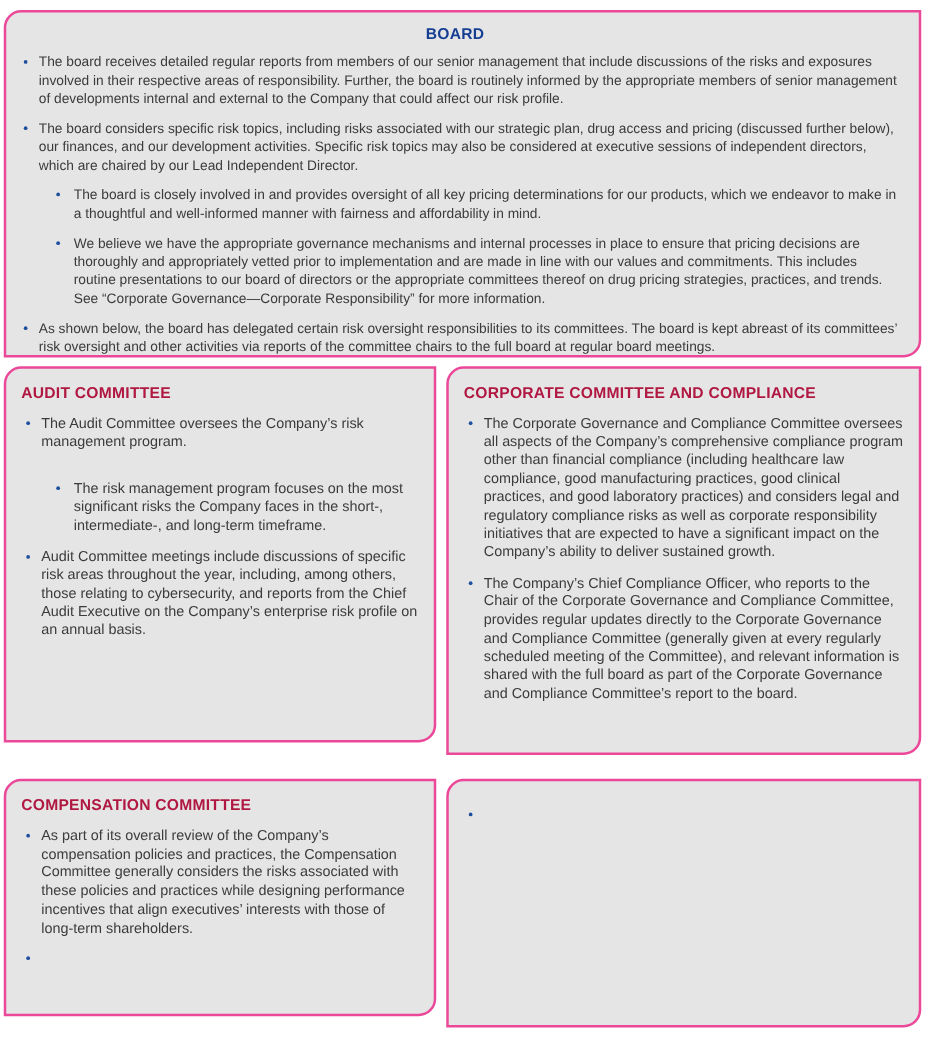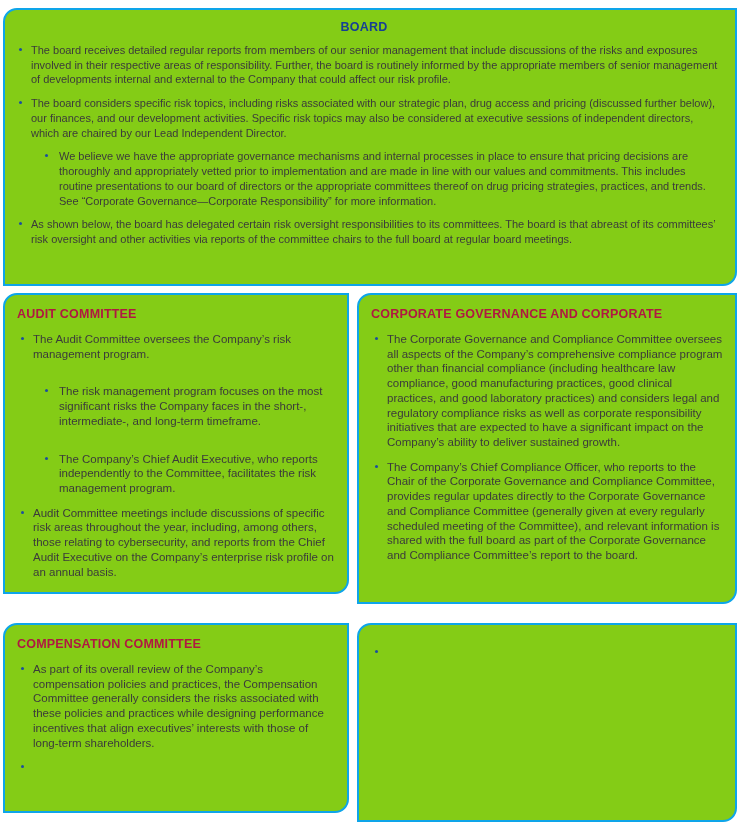--- a/index.html
+++ b/index.html
@@ -11,23 +11,23 @@
   .page {
     position: relative;
     width: 741px;
     height: 831px;
     background: #ffffff;
     overflow: hidden;
   }
   .box {
     position: absolute;
     box-sizing: border-box;
-    border: 2px solid #0ea5e9;
+    border: 2px solid #ec4899;
     border-radius: 14px 0 14px 0;
-    background: #84cc16;
+    background: #e5e5e5;
     overflow: hidden;
   }
   .board-box  { left: 3px;   top: 8px;   width: 734px; height: 278px; padding: 6px 14px 0 2px; }
   .box-audit  { left: 3px;   top: 293px; width: 346px; height: 301px; padding: 10px 12px 0 8px; }
   .box-corp   { left: 357px; top: 293px; width: 380px; height: 311px; padding: 10px 12px 0 8px; }
   .box-comp   { left: 3px;   top: 623px; width: 346px; height: 190px; padding: 10px 12px 0 8px; }
   .box-tech   { left: 357px; top: 623px; width: 380px; height: 199px; padding: 10px 12px 0 8px; }
 
   .board-title {
     margin: 4px 0 9px 0;
@@ -78,37 +78,37 @@
 </head>
 <body>
 
 <div class="page">
 
   <section class="box board-box">
     <h2 class="board-title">BOARD</h2>
     <ul class="bullets">
         <li class="l1"><span class="dot"></span><span>The board receives detailed regular reports from members of our senior management that include discussions of the risks and exposures involved in their respective areas of responsibility. Further, the board is routinely informed by the appropriate members of senior management of developments internal and external to the Company that could affect our risk profile.</span></li>
         <li class="l1"><span class="dot"></span><span>The board considers specific risk topics, including risks associated with our strategic plan, drug access and pricing (discussed further below), our finances, and our development activities. Specific risk topics may also be considered at executive sessions of independent directors, which are chaired by our Lead Independent Director.</span></li>
+        <li class="l2"><span class="dot"></span><span>The board is closely involved in and provides oversight of all key pricing determinations for our products, which we endeavor to make in a thoughtful and well-informed manner with fairness and affordability in mind.</span></li>
         <li class="l2"><span class="dot"></span><span>We believe we have the appropriate governance mechanisms and internal processes in place to ensure that pricing decisions are thoroughly and appropriately vetted prior to implementation and are made in line with our values and commitments. This includes routine presentations to our board of directors or the appropriate committees thereof on drug pricing strategies, practices, and trends. See “Corporate Governance—Corporate Responsibility” for more information.</span></li>
-        <li class="l1"><span class="dot"></span><span>As shown below, the board has delegated certain risk oversight responsibilities to its committees. The board is that abreast of its committees’ risk oversight and other activities via reports of the committee chairs to the full board at regular board meetings.</span></li>
+        <li class="l1"><span class="dot"></span><span>As shown below, the board has delegated certain risk oversight responsibilities to its committees. The board is kept abreast of its committees’ risk oversight and other activities via reports of the committee chairs to the full board at regular board meetings.</span></li>
       </ul>
   </section>
 
   <section class="box committee box-audit">
     <h3 class="committee-title">AUDIT COMMITTEE</h3>
     <ul class="bullets">
         <li class="l1"><span class="dot"></span><span>The Audit Committee oversees the Company’s risk management program.</span></li>
         <li class="l2"><span class="dot"></span><span>The risk management program focuses on the most significant risks the Company faces in the short-, intermediate-, and long-term timeframe.</span></li>
-        <li class="l2"><span class="dot"></span><span>The Company’s Chief Audit Executive, who reports independently to the Committee, facilitates the risk management program.</span></li>
         <li class="l1"><span class="dot"></span><span>Audit Committee meetings include discussions of specific risk areas throughout the year, including, among others, those relating to cybersecurity, and reports from the Chief Audit Executive on the Company’s enterprise risk profile on an annual basis.</span></li>
       </ul>
   </section>
 
   <section class="box committee box-corp">
-    <h3 class="committee-title">CORPORATE GOVERNANCE AND CORPORATE</h3>
+    <h3 class="committee-title">CORPORATE COMMITTEE AND COMPLIANCE</h3>
     <ul class="bullets">
         <li class="l1"><span class="dot"></span><span>The Corporate Governance and Compliance Committee oversees all aspects of the Company’s comprehensive compliance program other than financial compliance (including healthcare law compliance, good manufacturing practices, good clinical practices, and good laboratory practices) and considers legal and regulatory compliance risks as well as corporate responsibility initiatives that are expected to have a significant impact on the Company’s ability to deliver sustained growth.</span></li>
         <li class="l1"><span class="dot"></span><span>The Company’s Chief Compliance Officer, who reports to the Chair of the Corporate Governance and Compliance Committee, provides regular updates directly to the Corporate Governance and Compliance Committee (generally given at every regularly scheduled meeting of the Committee), and relevant information is shared with the full board as part of the Corporate Governance and Compliance Committee’s report to the board.</span></li>
       </ul>
   </section>
 
   <section class="box committee box-comp">
     <h3 class="committee-title">COMPENSATION COMMITTEE</h3>
     <ul class="bullets">
         <li class="l1"><span class="dot"></span><span>As part of its overall review of the Company’s compensation policies and practices, the Compensation Committee generally considers the risks associated with these policies and practices while designing performance incentives that align executives’ interests with those of long-term shareholders.</span></li>

